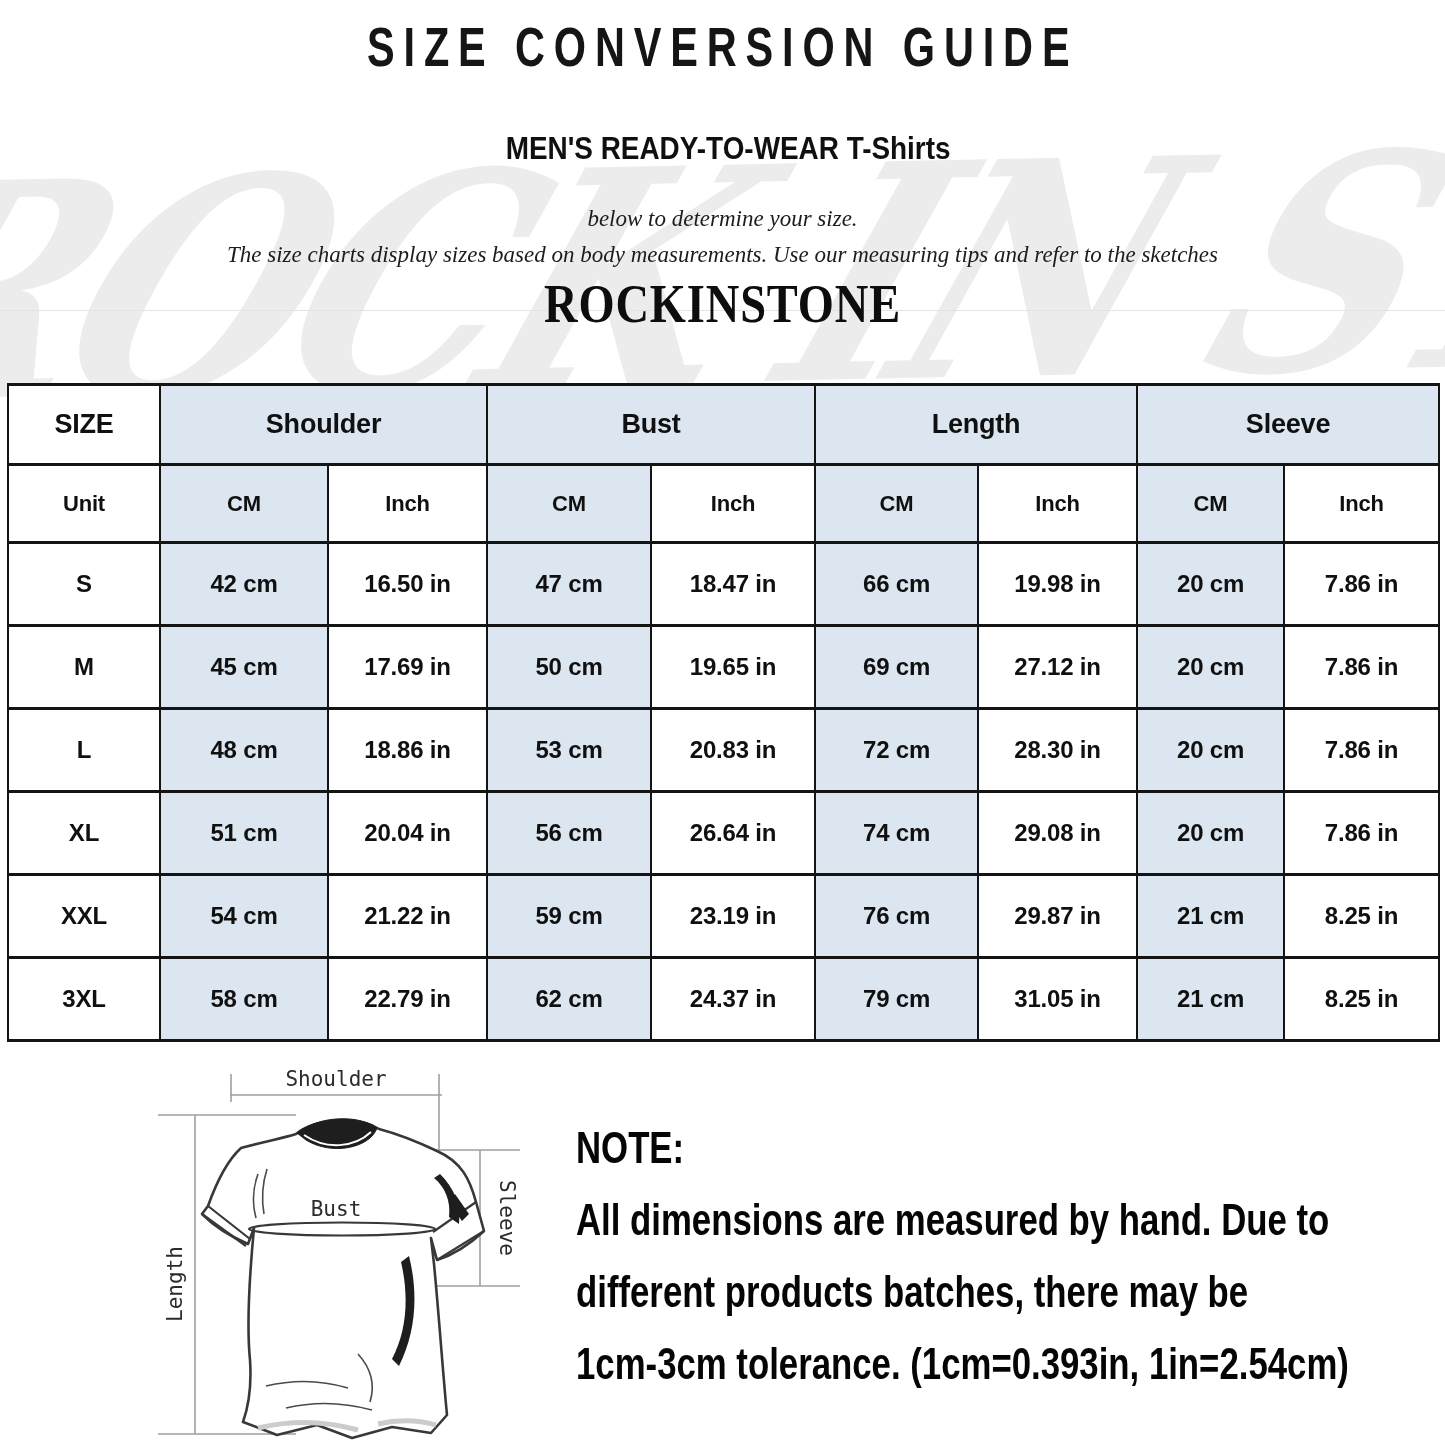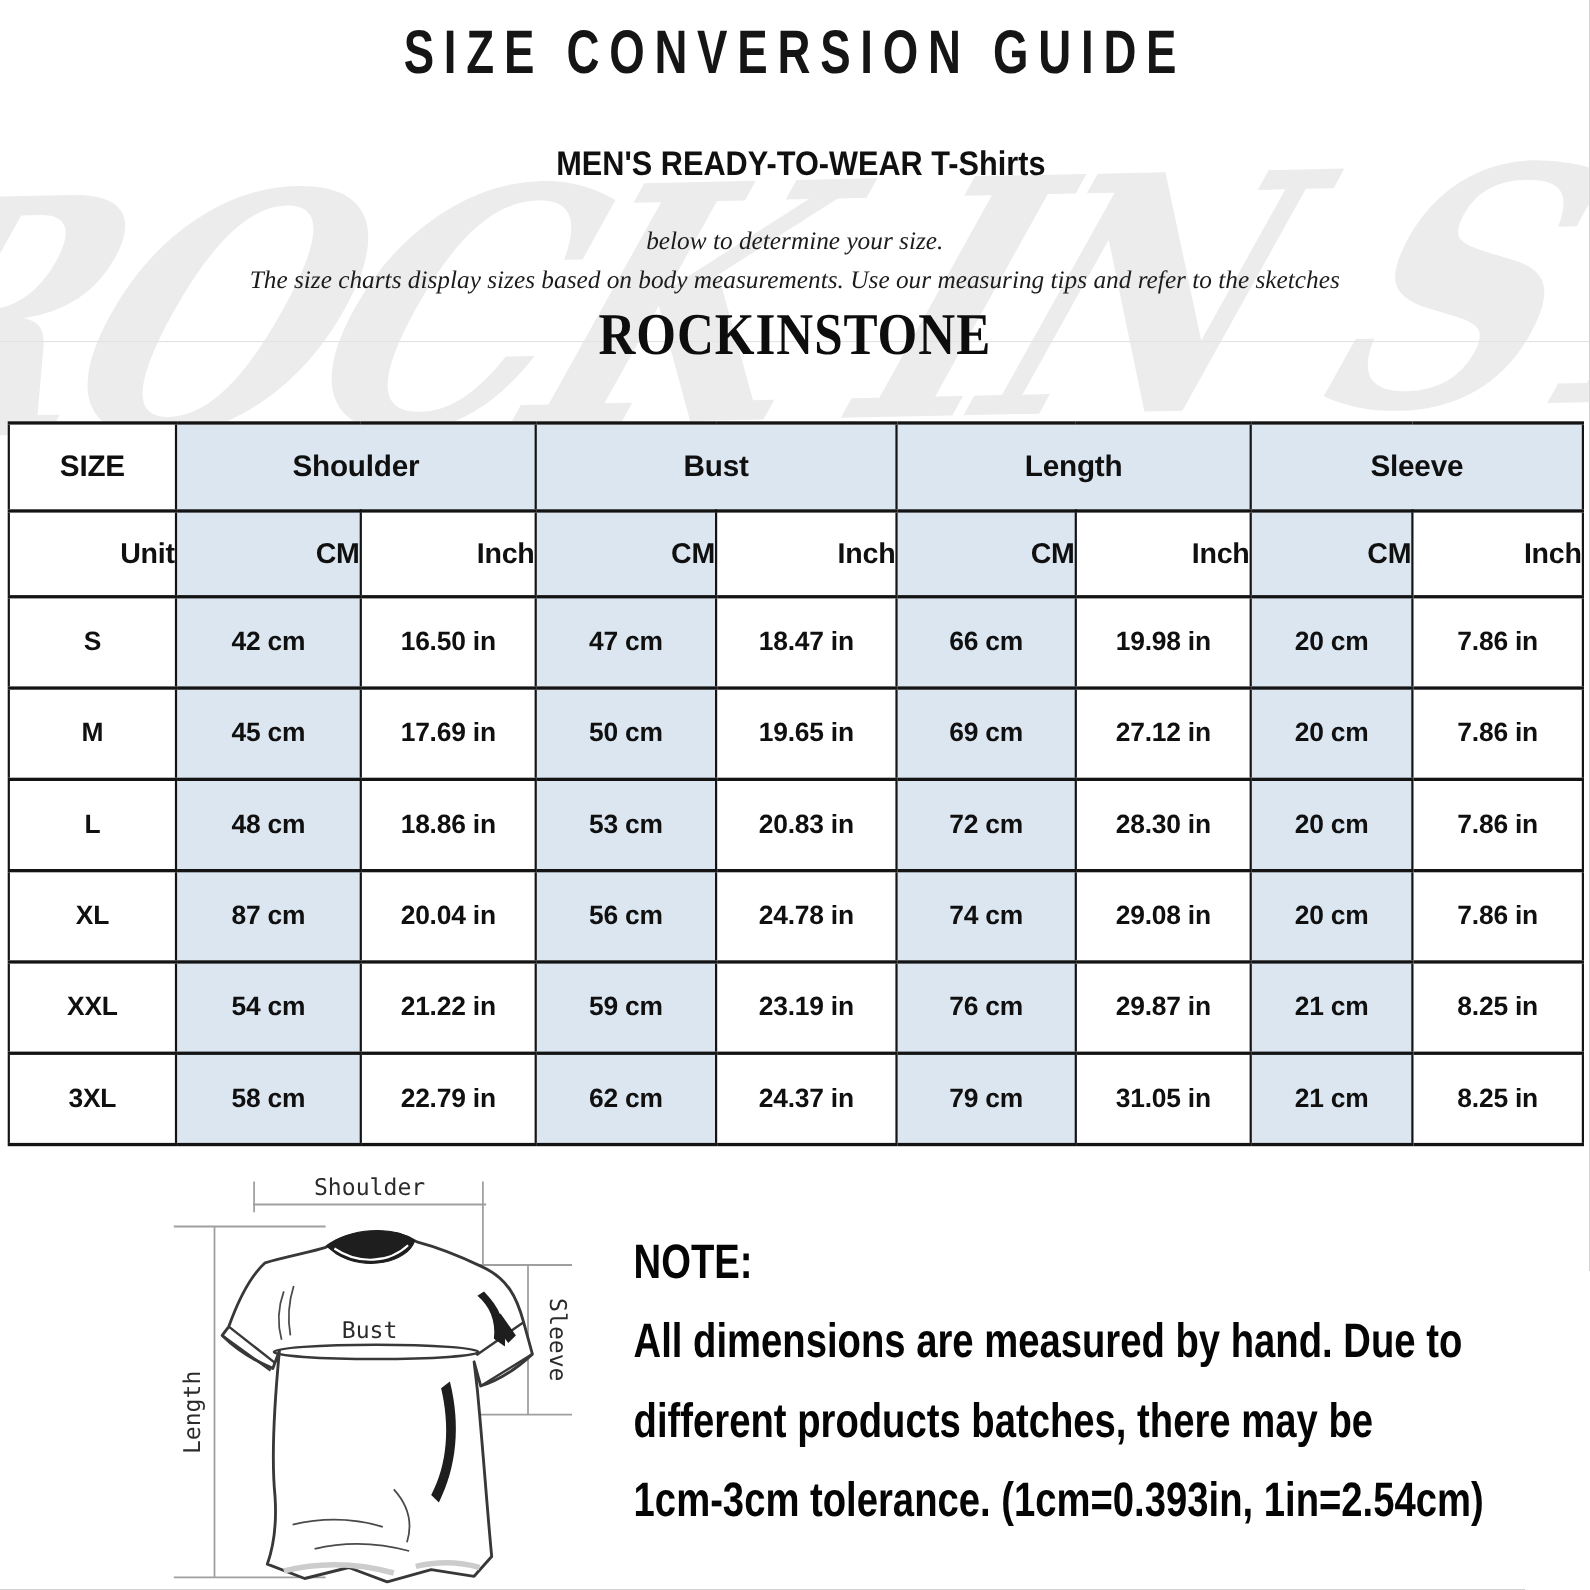--- a/index.html
+++ b/index.html
@@ -46,21 +46,21 @@
     width:1431px; table-layout:fixed; border-collapse:collapse;
     background:#fff;
   }
   table.size-table td, table.size-table th {
     border:2px solid #141414; border-top-width:3px; border-bottom-width:3px;
     text-align:center; vertical-align:middle;
     font-weight:700; color:#101010; font-size:24px; letter-spacing:-0.2px;
   }
   table.size-table { border:2px solid #1d4ed8; }
   tr.group-row th { height:80px; font-size:27px; }
-  tr.unit-row td { height:78px; font-size:26px;text-align:right; }
+  tr.unit-row td { height:78px; font-size:22px; }
   tr.data-row td { height:83px; }
   .blue { background:#dce6f1; }
   .white { background:#ffffff; }
   
   .diagram { position:absolute; left:146px; top:1056px; width:402px; height:389px; z-index:1; }
   .note { position:absolute; left:576px; top:1112px; width:820px; z-index:1; }
   .note div {
     font-size:44px; font-weight:700; line-height:72px; color:#050505;
     transform:scaleX(0.79); transform-origin:left center; white-space:nowrap;
   }
@@ -149,24 +149,24 @@
       <td class="white">18.86 in</td>
       <td class="blue">53 cm</td>
       <td class="white">20.83 in</td>
       <td class="blue">72 cm</td>
       <td class="white">28.30 in</td>
       <td class="blue">20 cm</td>
       <td class="white">7.86 in</td>
     </tr>
     <tr class="data-row">
       <td class="white">XL</td>
-      <td class="blue">87 cm</td>
+      <td class="blue">51 cm</td>
       <td class="white">20.04 in</td>
       <td class="blue">56 cm</td>
-      <td class="white">24.78 in</td>
+      <td class="white">26.64 in</td>
       <td class="blue">74 cm</td>
       <td class="white">29.08 in</td>
       <td class="blue">20 cm</td>
       <td class="white">7.86 in</td>
     </tr>
     <tr class="data-row">
       <td class="white">XXL</td>
       <td class="blue">54 cm</td>
       <td class="white">21.22 in</td>
       <td class="blue">59 cm</td>

